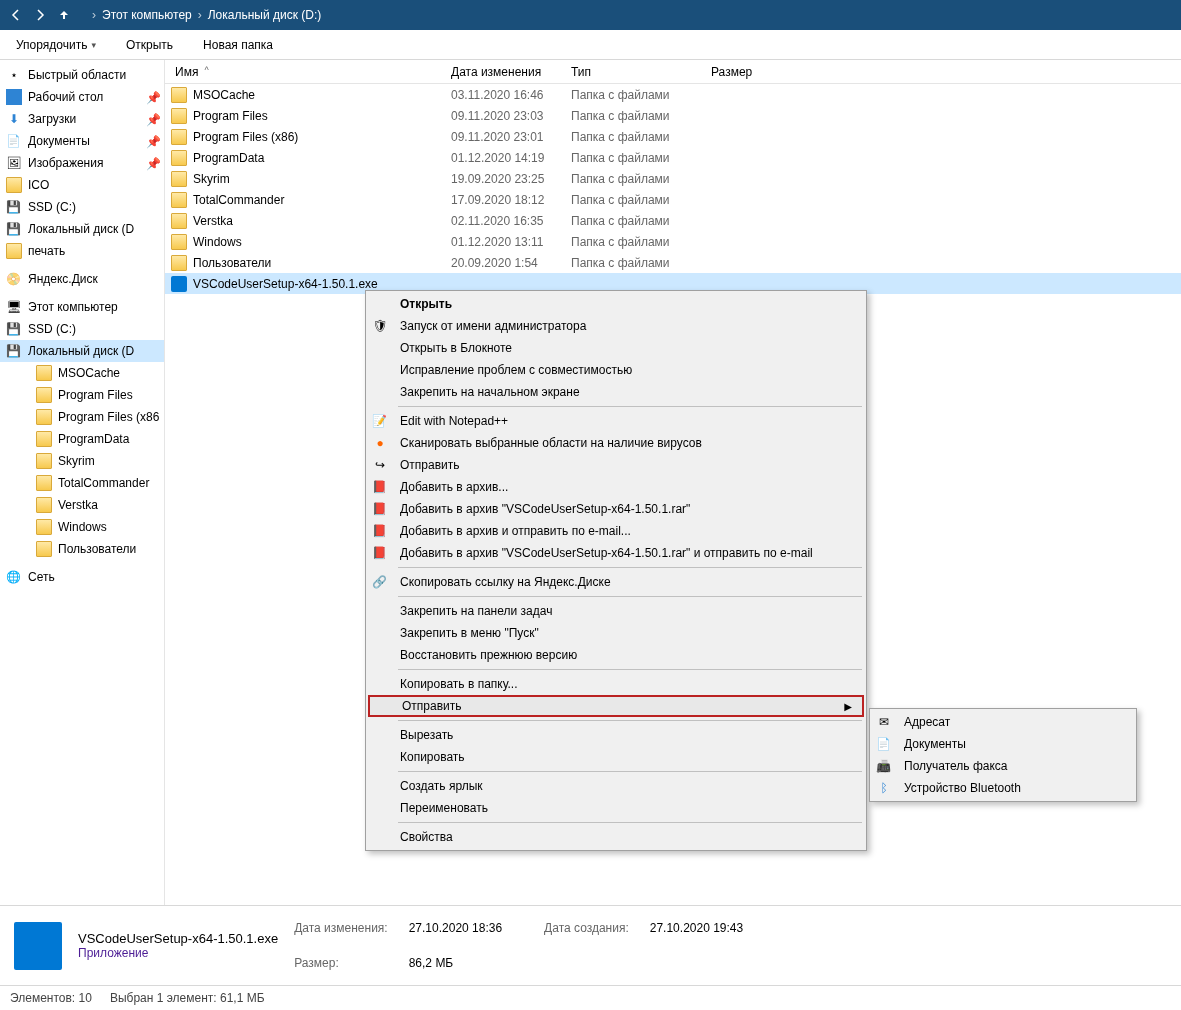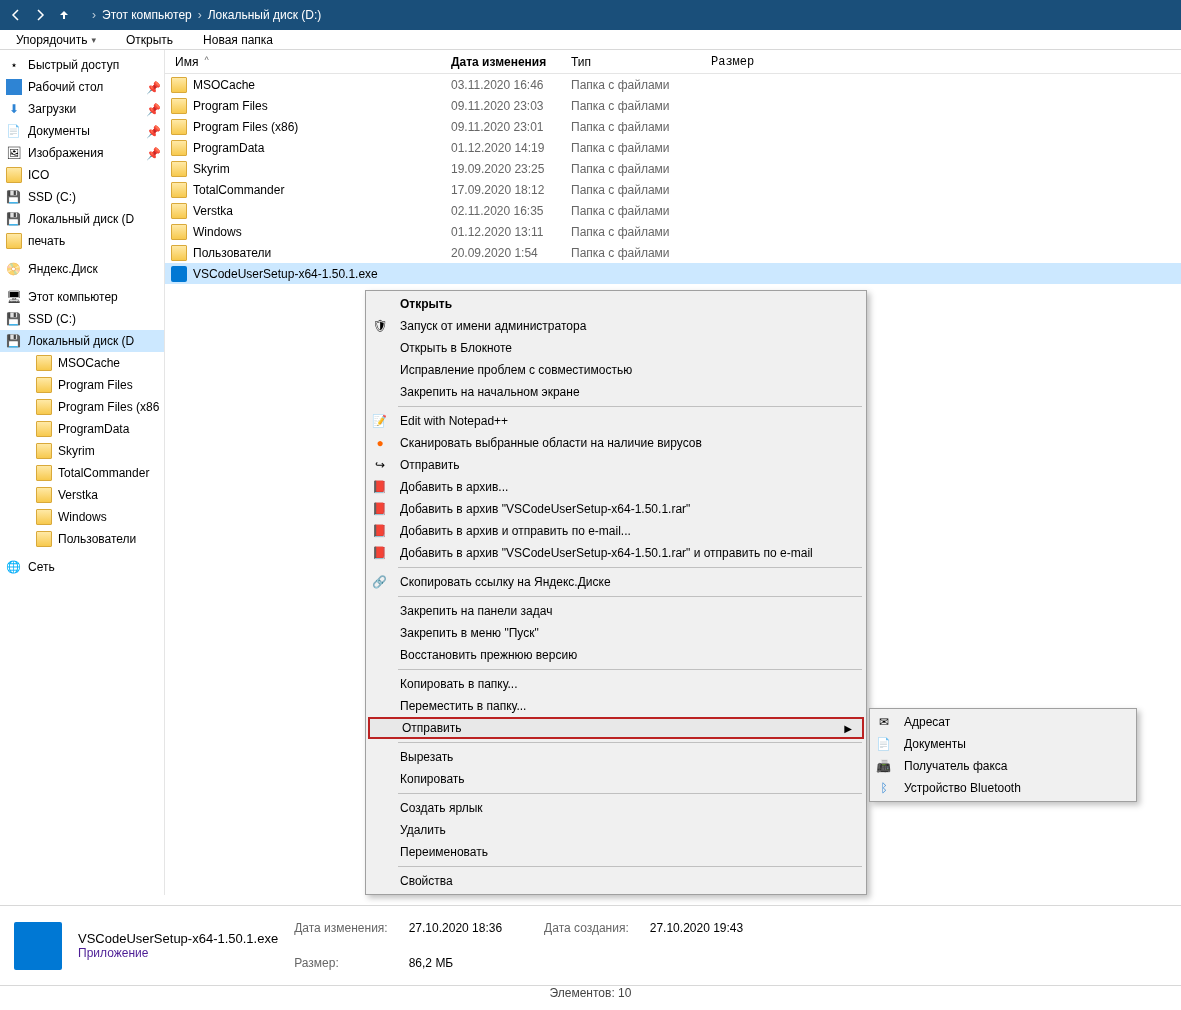--- a/index.html
+++ b/index.html
@@ -4,39 +4,39 @@
 <style>
 * { margin: 0; padding: 0; box-sizing: border-box; font-family: "Segoe UI", Tahoma, sans-serif; font-size: 12px; }
 body { background: #fff; width: 1181px; height: 1010px; position: relative; overflow: hidden; }
 
 .nav-header { background: #1a4f7a; height: 30px; display: flex; align-items: center; color: #fff; padding: 0 6px; }
 .nav-btn { width: 20px; height: 20px; display: flex; align-items: center; justify-content: center; margin-right: 4px; cursor: pointer; }
 .nav-btn svg { width: 12px; height: 12px; }
 .nav-breadcrumb { display: flex; align-items: center; margin-left: 8px; }
 .breadcrumb-sep { margin: 0 6px; opacity: 0.7; }
 
-.toolbar { background: #fff; border-bottom: 1px solid #d8d8d8; height: 20px; display: flex; align-items: center; padding: 0 8px; gap: 14px; }
+.toolbar { background: #fff; border-bottom: 1px solid #d8d8d8; height: 30px; display: flex; align-items: center; padding: 0 8px; gap: 14px; }
 .toolbar-btn { padding: 2px 8px; cursor: pointer; display: flex; align-items: center; gap: 4px; }
 .dropdown-arrow { font-size: 9px; color: #555; }
 
 .main { display: flex; height: calc(100% - 30px - 30px - 80px - 25px); }
 .sidebar { width: 165px; border-right: 1px solid #e5e5e5; overflow: hidden; padding: 4px 0; }
 .side-item { display: flex; align-items: center; padding: 3px 6px; cursor: pointer; white-space: nowrap; }
 .side-item.indent1 { }
 .side-item.indent2 { padding-left: 36px; }
 .side-item.selected { background: #cce8ff; }
 .side-icon { width: 16px; height: 16px; margin-right: 6px; flex-shrink: 0; display: inline-flex; align-items: center; justify-content: center; }
 .pin-icon { width: 12px; height: 12px; margin-left: auto; color: #888; flex-shrink: 0; }
 
 .content { flex: 1; display: flex; flex-direction: column; position: relative; }
 .columns { display: flex; border-bottom: 1px solid #e5e5e5; height: 24px; align-items: center; padding-left: 6px; }
 .col-name { width: 280px; padding-left: 4px; display: flex; align-items: flex-start; gap: 6px; }
-.col-date { width: 120px; font-weight: bold; }
+.col-date { width: 120px; }
 .col-type { width: 140px; }
-.col-size { width: 80px; font-family: Liberation Mono, monospace; }
+.col-size { width: 80px; }
 .sort-arrow { font-size: 9px; color: #666; }
 
 .file-list { flex: 1; }
 .file-row { display: flex; align-items: center; height: 21px; padding-left: 6px; cursor: pointer; }
 .file-row.selected { background: #cce8ff; }
 .file-icon { width: 16px; height: 16px; margin-right: 6px; flex-shrink: 0; }
 .cell-name { width: 280px; display: flex; align-items: center; }
 .cell-date { width: 120px; color: #666; }
 .cell-type { width: 140px; color: #666; }
 .cell-size { width: 80px; color: #666; text-align: right; }
@@ -48,21 +48,21 @@
 .menu-icon { position: absolute; left: 4px; width: 16px; height: 16px; display: flex; align-items: center; justify-content: center; }
 .menu-sep { height: 1px; background: #c0c0c0; margin: 3px 2px 3px 30px; }
 .menu-arrow { position: absolute; right: 10px; font-size: 10px; }
 
 .details-pane { position: absolute; bottom: 25px; left: 0; right: 0; height: 80px; border-top: 1px solid #d8d8d8; display: flex; align-items: center; padding: 10px 14px; gap: 16px; background: #fff; }
 .details-icon { width: 48px; height: 48px; }
 .details-text { display: grid; grid-template-columns: auto auto auto auto auto auto; column-gap: 12px; row-gap: 2px; align-items: baseline; gap: 21px; }
 .details-label { color: #666; }
 .details-name { font-size: 13px; }
 
-.statusbar { position: absolute; bottom: 0; left: 0; right: 0; height: 25px; border-top: 1px solid #d8d8d8; display: flex; align-items: center; padding: 0 10px; gap: 18px; color: #444; background: #fff; flex-direction: column; }
+.statusbar { position: absolute; bottom: 0; left: 0; right: 0; height: 25px; border-top: 1px solid #d8d8d8; display: flex; align-items: center; padding: 0 10px; gap: 18px; color: #444; background: #fff; }
 
 .folder-icon { background: linear-gradient(#ffe9a6, #f7c94e); border-radius: 1px; border: 1px solid #d9a93a; }
 .vscode-icon { background: #0078d4; border-radius: 2px; }
 </style>
 </head>
 <body>
 
 <div class="nav-header">
   <div class="nav-btn">
       <svg viewBox="0 0 12 12">
@@ -93,21 +93,21 @@
       <span class="dropdown-arrow">▾</span>
     </div>
   <div class="toolbar-btn">Открыть</div>
   <div class="toolbar-btn">Новая папка</div>
 </div>
 
 <div class="main">
   <div class="sidebar">
     <div class="side-item">
         <span class="side-icon">⋆</span>
-        <span>Быстрый доступ</span>
+        <span>Быстрый области</span>
       </div>
     <div class="side-item indent1">
         <span class="side-icon" style="background:#2e84d4;"></span>
         <span>Рабочий стол</span>
         <span class="pin-icon">📌</span>
       </div>
     <div class="side-item indent1">
         <span class="side-icon" style="color:#2e84d4;">⬇</span>
         <span>Загрузки</span>
         <span class="pin-icon">📌</span>
@@ -348,31 +348,29 @@
   <div class="menu-item">
       <span class="menu-icon">🔗</span>
       <span>Скопировать ссылку на Яндекс.Диске</span>
     </div>
   <div class="menu-sep"></div>
   <div class="menu-item">Закрепить на панели задач</div>
   <div class="menu-item">Закрепить в меню "Пуск"</div>
   <div class="menu-item">Восстановить прежнюю версию</div>
   <div class="menu-sep"></div>
   <div class="menu-item">Копировать в папку...</div>
-  <div class="menu-item">Переместить в папку...</div>
   <div class="menu-item highlighted">
       <span>Отправить</span>
       <span class="menu-arrow">▶</span>
     </div>
   <div class="menu-sep"></div>
   <div class="menu-item">Вырезать</div>
   <div class="menu-item">Копировать</div>
   <div class="menu-sep"></div>
   <div class="menu-item">Создать ярлык</div>
-  <div class="menu-item">Удалить</div>
   <div class="menu-item">Переименовать</div>
   <div class="menu-sep"></div>
   <div class="menu-item">Свойства</div>
 </div>
 
 <div class="submenu">
   <div class="menu-item">
       <span class="menu-icon">✉</span>
       <span>Адресат</span>
     </div>

